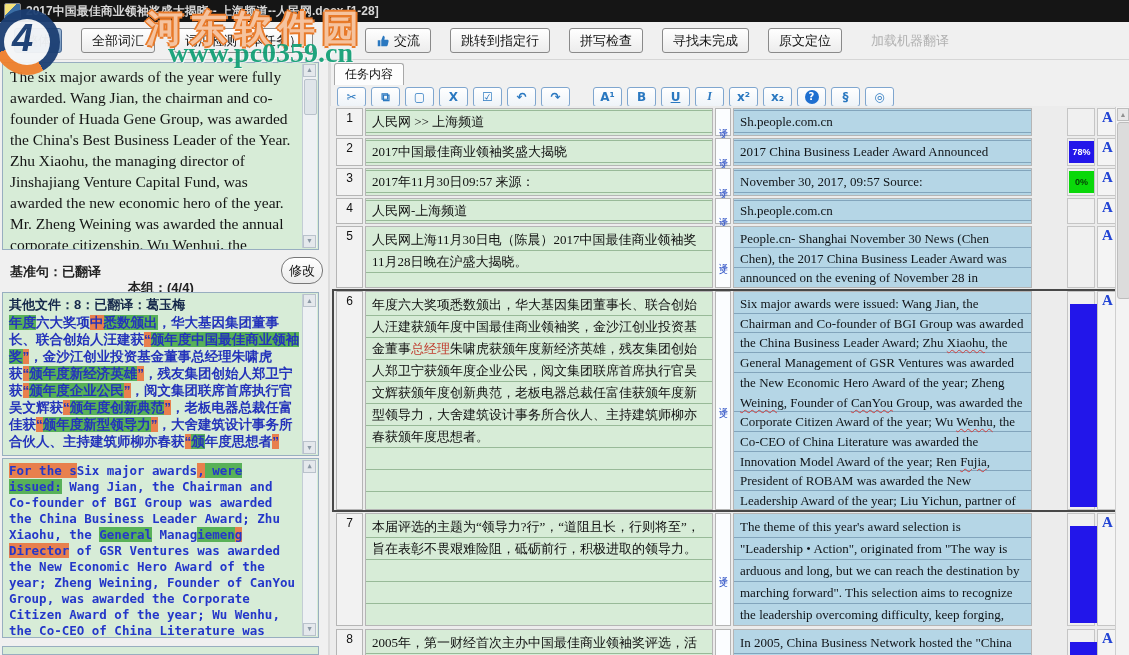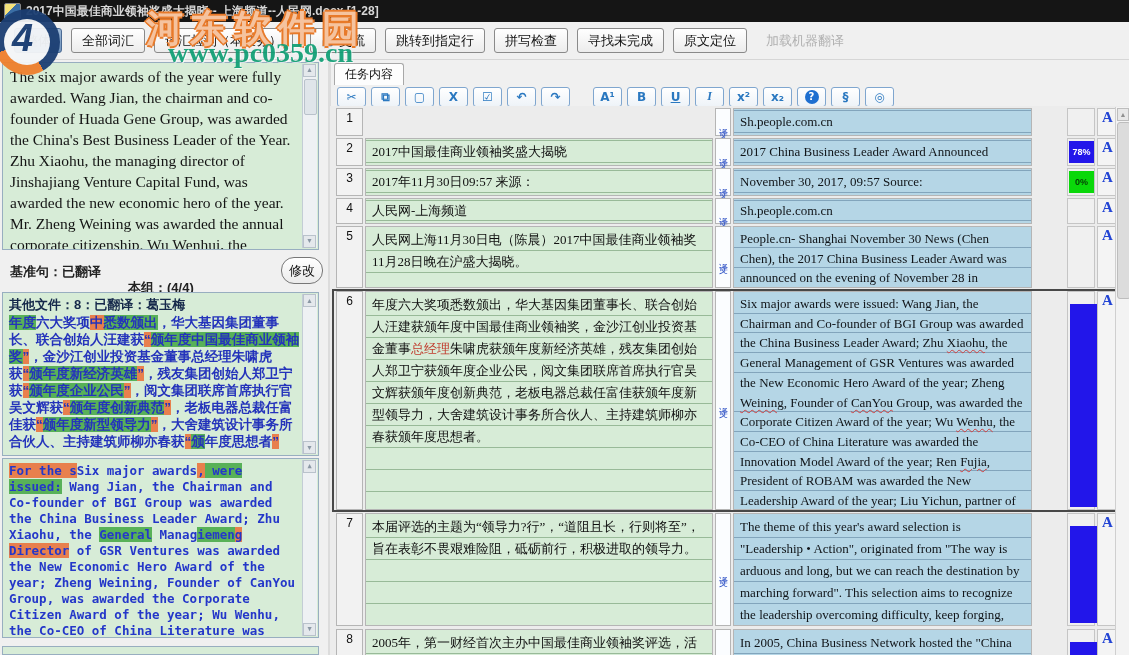--- a/index.html
+++ b/index.html
@@ -6,21 +6,21 @@
   body{width:1129px;height:655px;overflow:hidden;background:#f0f0f0;
        font-family:"Liberation Sans","DejaVu Sans",sans-serif;position:relative;}
   .abs{position:absolute;}
   
   .titlebar{left:0;top:0;width:1129px;height:22px;background:#151515;color:#d6d6d6;}
   .titlebar .appicon{left:4px;top:3px;width:15px;height:15px;border:1px solid #888;
       background:linear-gradient(135deg,#f5e27a 0 40%,#3a6ea5 40% 100%);border-radius:2px;}
   .titlebar .ttext{left:26px;top:3px;font-size:12px;font-weight:bold;white-space:nowrap;}
   
   .toolbar{left:0;top:22px;width:1129px;height:38px;background:#f0f0f0;border-bottom:1px solid #d6d6d6;
-      display:flex;align-items:center;gap:9px;padding-left:14px;box-sizing:border-box;}
+      display:flex;align-items:center;gap:19px;padding-left:14px;box-sizing:border-box;}
   .tbtn{height:25px;padding:0 10px;background:linear-gradient(#ffffff,#ececec);
       border:1px solid #8a8a8a;border-radius:3px;font-size:13px;color:#111;
       font-family:"Liberation Sans",sans-serif;display:flex;align-items:center;gap:4px;white-space:nowrap;}
   .tbtn.primary{background:linear-gradient(#9db8d6,#6f93bd);color:#0b1c33;border-color:#4a6a93;}
   .tbtn.disabled{background:none;border:none;color:#b0b0b0;}
   .thumb-ic{width:14px;height:14px;display:inline-block;}
   
   .greenbox{background:#d7ecd7;border:1px solid #98aec0;box-sizing:border-box;}
   .ta1{left:2px;top:62px;width:317px;height:188px;padding:3px 20px 16px 7px;
       font-family:"Liberation Serif","DejaVu Serif",serif;font-size:15.5px;line-height:21px;color:#141414;overflow:hidden;}
@@ -114,21 +114,21 @@
 <div class="abs toolbar">
   <button class="tbtn primary">
       <span>整体</span>
     </button>
   <button class="tbtn">
       <span>全部词汇</span>
     </button>
   <button class="tbtn">
       <span>词汇检测（本任务）</span>
     </button>
-  <button class="tbtn" style="margin-left:8px;">
+  <button class="tbtn" style="margin-left:33px;">
     <svg class="thumb-ic" viewBox="0 0 16 16">
         <path fill="#2a78c0" d="M2 7h3v7H2zM6 14V7l2-5c1 0 2 .6 2 2l-.4 2.5H13c1 0 1.6.8 1.4 1.7l-1 4.3c-.2.9-.9 1.5-1.8 1.5z"></path>
       </svg>
     <span>交流</span>
   </button>
   <button class="tbtn">
       <span>跳转到指定行</span>
     </button>
   <button class="tbtn">
       <span>拼写检查</span>
@@ -231,20 +231,21 @@
     </button>
   <button class="ebtn">
       <span>◎</span>
     </button>
 </div>
 
 <div class="abs table">
 
   <div class="trow" style="top:2px;height:28px;">
     <div class="cell c-num">1</div>
+    <div class="cell c-src nowrap"><span>人民网 &gt;&gt; 上海频道</span></div>
     <div class="cell c-marker">译文</div>
     <div class="cell c-tgt nowrap"><span>Sh.people.com.cn</span></div>
     <div class="cell c-badge"></div>
     <div class="cell c-a">A</div>
   </div>
 
   <div class="trow" style="top:32px;height:28px;">
     <div class="cell c-num">2</div>
     <div class="cell c-src nowrap"><span>2017中国最佳商业领袖奖盛大揭晓</span></div>
     <div class="cell c-marker">译文</div>

